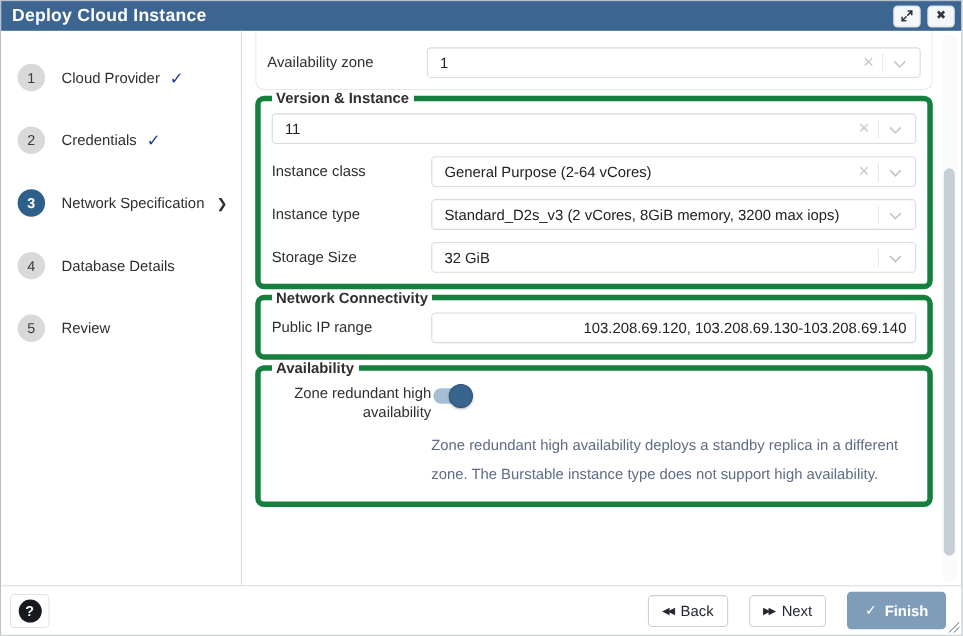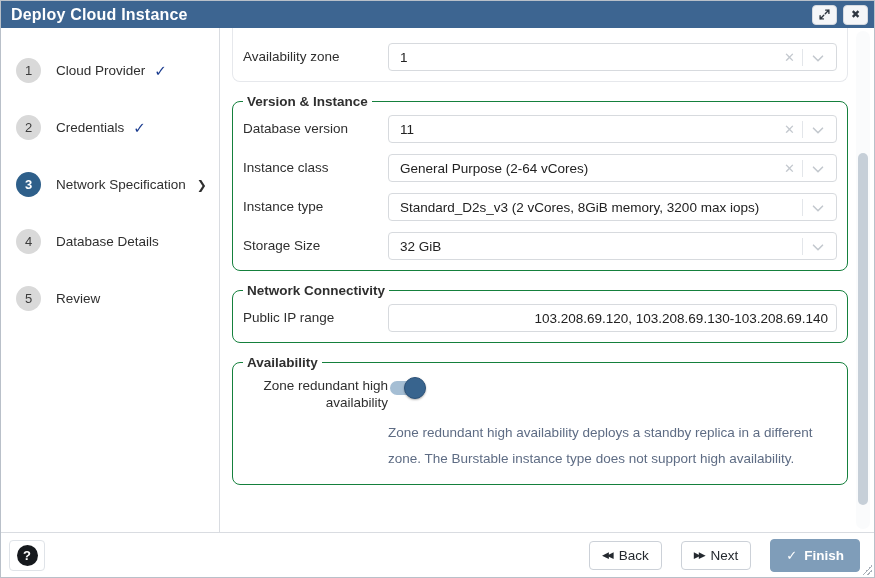--- a/index.html
+++ b/index.html
@@ -55,22 +55,22 @@
 
   .content { flex: 1; padding: 0 26px 0 12px; position: relative; min-width: 0; }
 
   
   .section-cut {
     border: 1px solid #e6e8ec; border-top: none;
     border-radius: 0 0 8px 8px;
     padding: 4px 10px 10px; margin-top: 0;
   }
   fieldset.section {
-    border: 1px solid #15803d; border-radius: 8px;
-    padding: 2px 10px 10px; margin-top: 12px;
+    border: 5px solid #15803d; border-radius: 8px;
+    padding: 2px 10px 10px; 
   }
   fieldset.section legend {
     font-size: 13.5px; font-weight: bold; color: #2f2f2f;
     padding: 0 4px; margin-left: 0;
   }
 
   .row { display: flex; align-items: center; margin-top: 11px; }
   .row.top { align-items: flex-start; }
   .lbl { width: 145px; flex: none; font-size: 13.5px; color: #2f2f2f; line-height: 1.25; padding-top: 1px; }
   .row.top .lbl { padding-top: 6px; }
@@ -226,21 +226,20 @@
               </span>
             </span>
           </div>
         </div>
       </div>
 
       <fieldset class="section">
         <legend>Version &amp; Instance</legend>
 
         <div class="row" style="margin-top:4px;">
-          <span class="lbl">Database version</span>
           <div class="combo">
             <span class="combo-value">11</span>
             <span class="combo-icons">
               <span class="clear-x">✕</span>
               <span class="vsep"></span>
               <span class="chev-down">
                 <svg width="12" height="7" viewBox="0 0 12 7">
                     <path d="M1.5 1.2 6 5.7l4.5-4.5" stroke="#c3c8ce" stroke-width="1.6" fill="none" stroke-linecap="round"></path>
                   </svg>
               </span>

